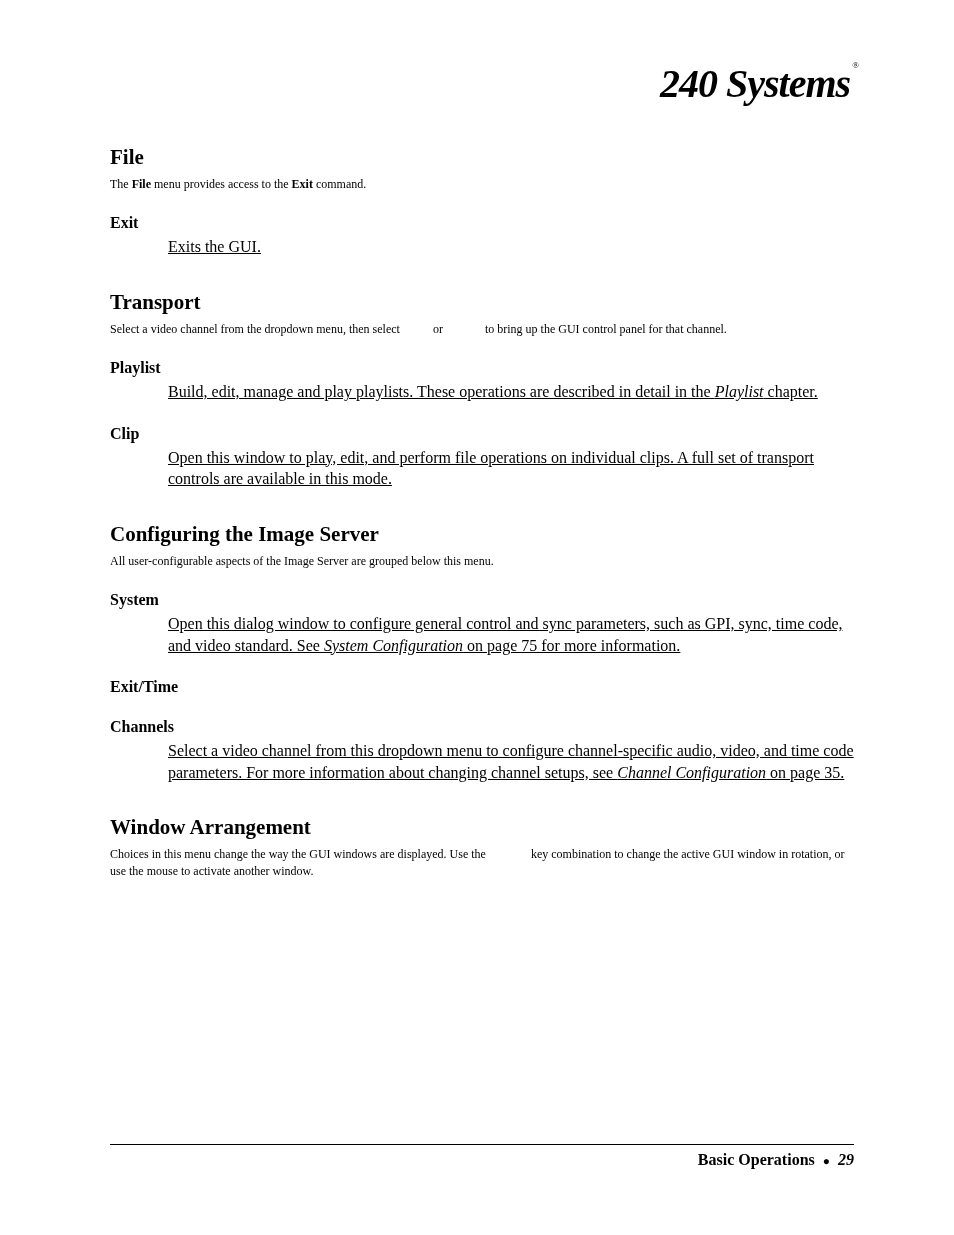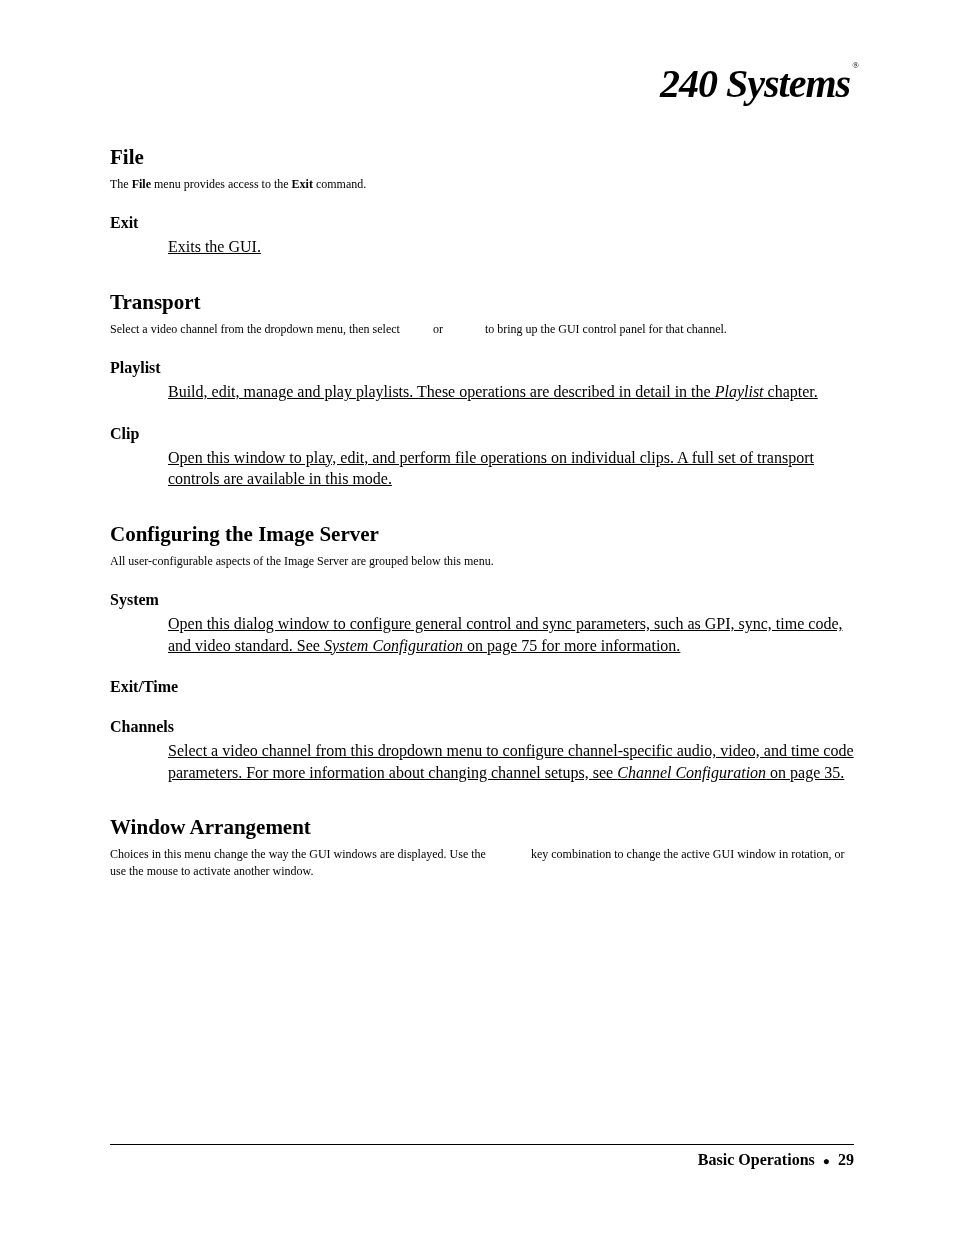--- a/index.html
+++ b/index.html
@@ -84,20 +84,21 @@
       font-size: 16px;
       font-weight: bold;
     }
     .bullet {
       font-size: 12px;
       vertical-align: middle;
       margin: 0 4px;
     }
     .pageno {
       font-weight: bold;
+      font-style: italic;
     }
   </style>
 </head>
 <body>
 
 <div class="logo">
   <span class="logo-text">240 Systems</span><span class="logo-mark">®</span>
 </div>
 
 <div class="section">

